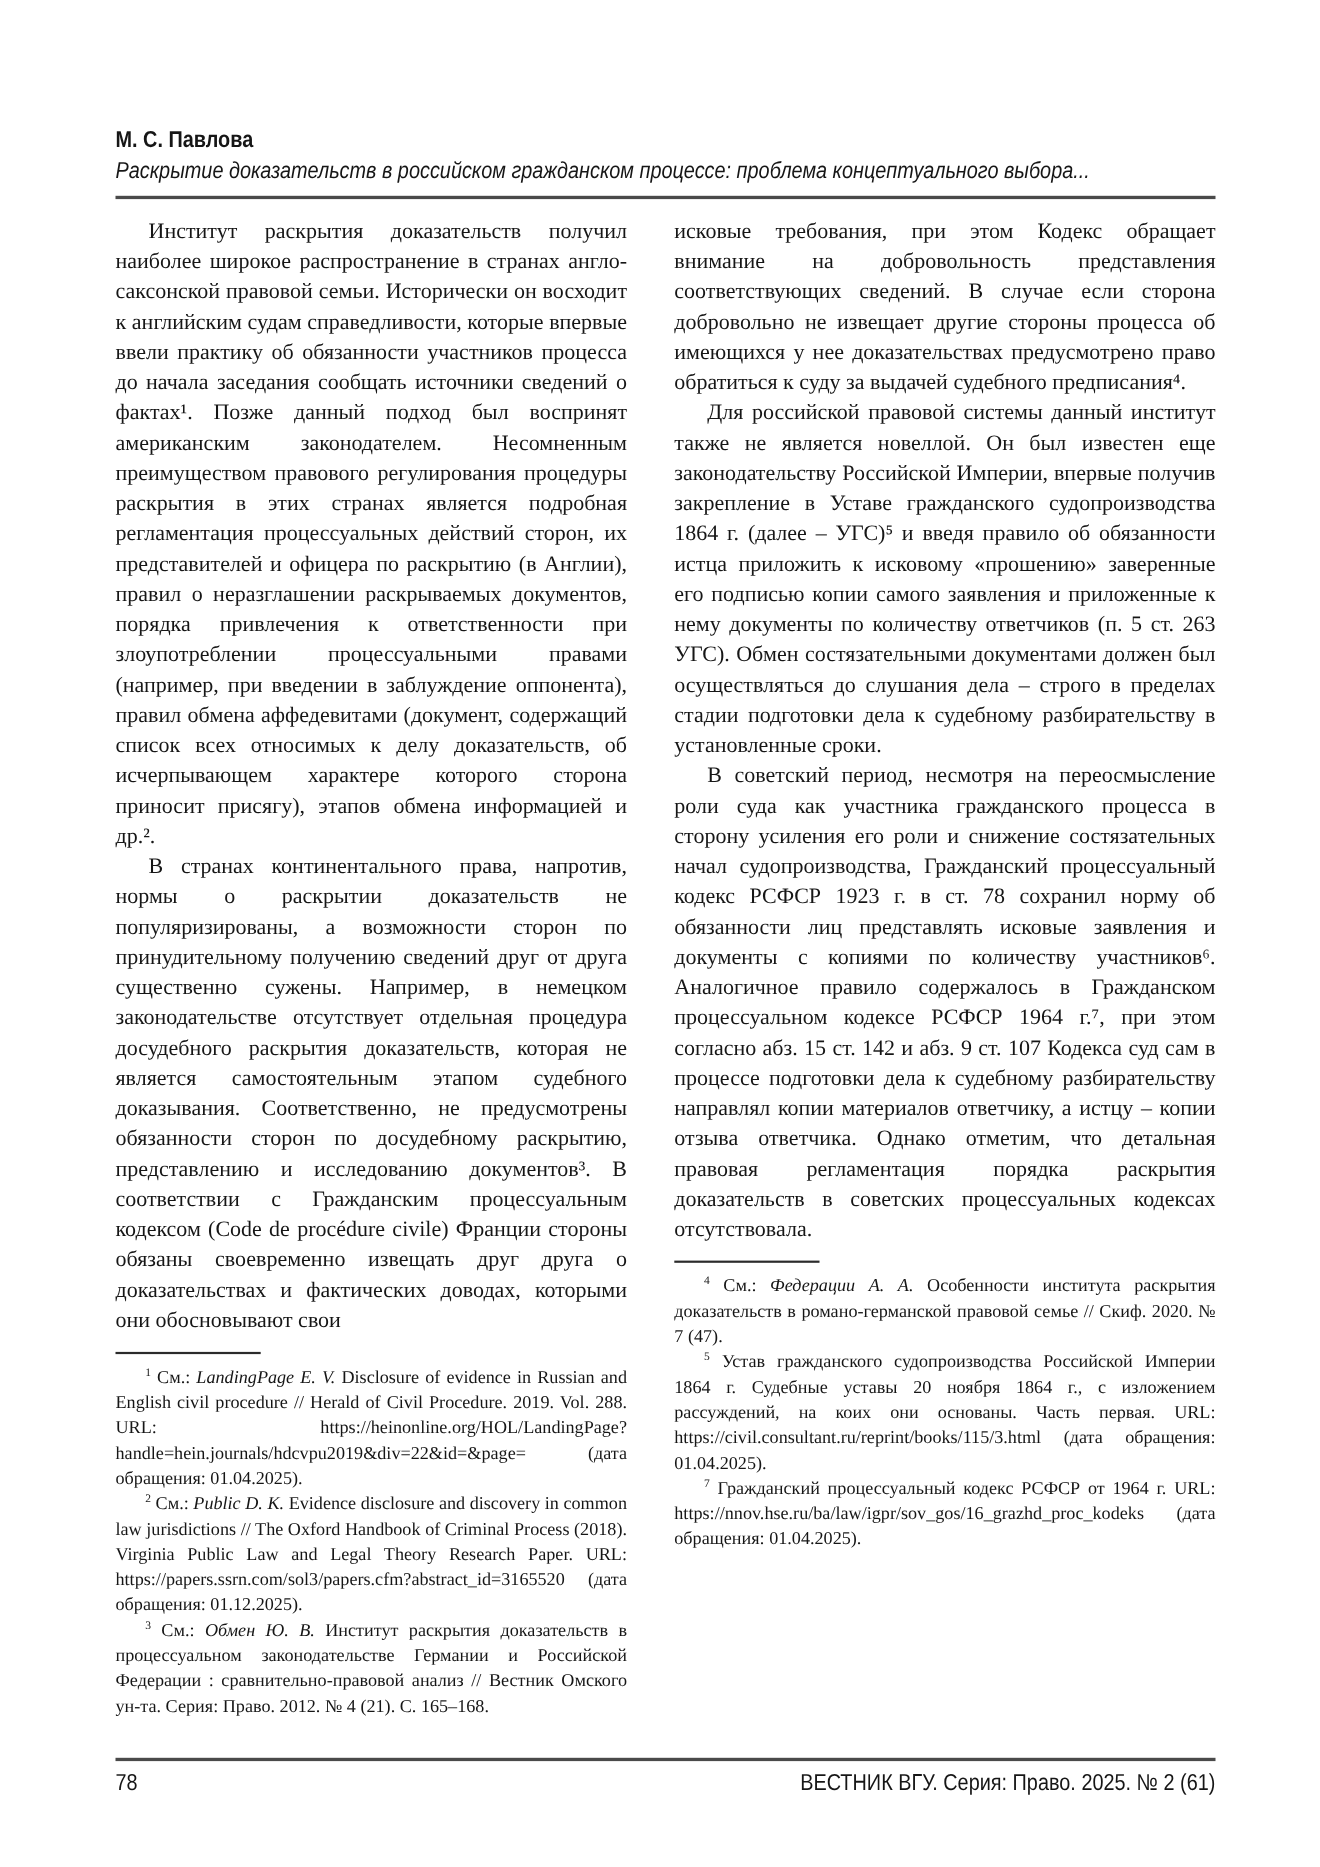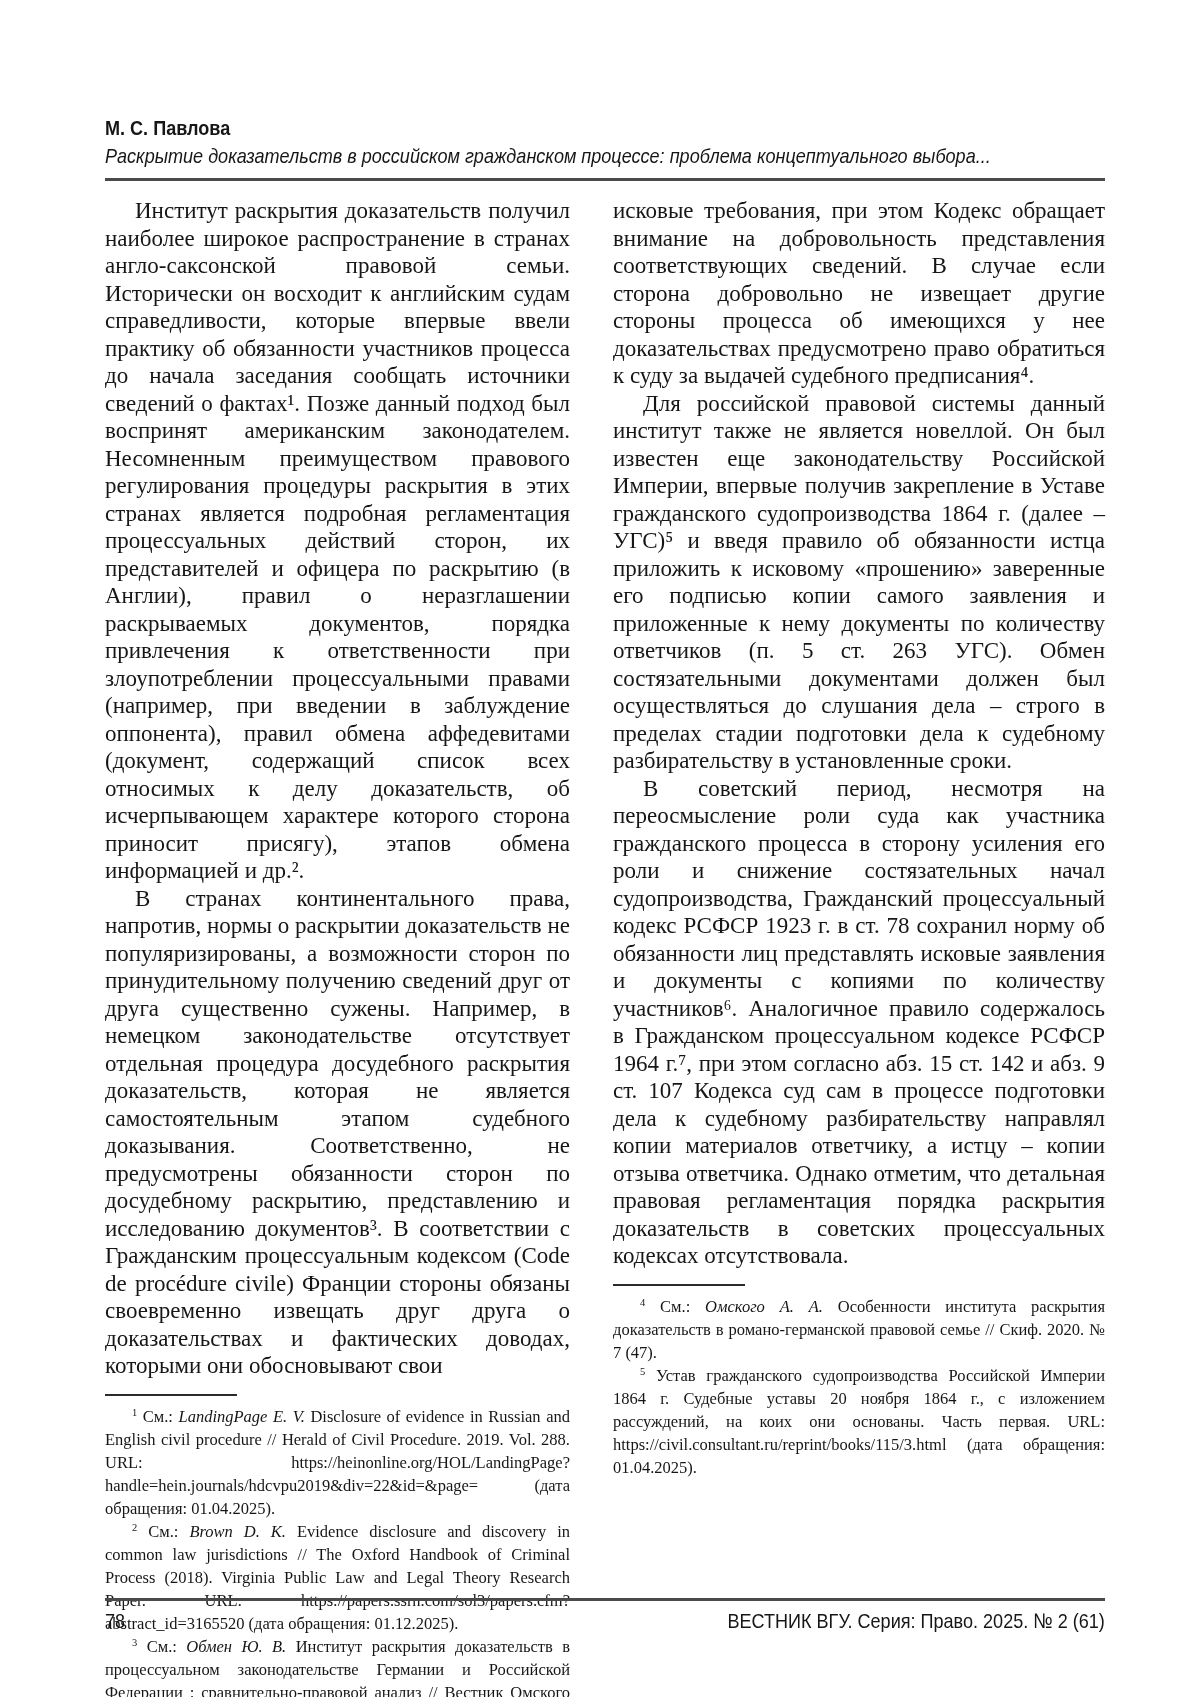--- a/index.html
+++ b/index.html
@@ -24,21 +24,21 @@
   .hdr-rule { height:3px; background:#4a4a4a; margin-top:7px; }
 
   
   .columns { display:flex; margin-top:16px; }
   .col-left  { width:465px; flex:0 0 465px; }
   .col-gap   { width:43px;  flex:0 0 43px; }
   .col-right { width:492px; flex:0 0 492px; }
 
   .body-text p {
     margin:0;
-    font-size:23px;
+    font-size:20px;
     line-height:27.5px;
     text-align:justify;
     text-indent:30px;
     hyphens:auto;
     -webkit-hyphens:auto;
   }
   .body-text p.no-indent { text-indent:0; }
 
   
   .fn-sep { width:132px; height:0; border-top:2px solid #2b2b2b; margin:14px 0 9px 0; }
@@ -78,37 +78,38 @@
     <div class="columns">
 
       <div class="col-left">
         <div class="body-text">
           <p>Институт раскрытия доказательств получил наиболее широкое распространение в странах англо-саксонской правовой семьи. Исторически он восходит к английским судам справедливости, которые впервые ввели практику об обязанности участников процесса до начала заседания сообщать источники сведений о фактах¹. Позже данный подход был воспринят американским законодателем. Несомненным преимуществом правового регулирования процедуры раскрытия в этих странах является подробная регламентация процессуальных действий сторон, их представителей и офицера по раскрытию (в Англии), правил о неразглашении раскрываемых документов, порядка привлечения к ответственности при злоупотреблении процессуальными правами (например, при введении в заблуждение оппонента), правил обмена аффедевитами (документ, содержащий список всех относимых к делу доказательств, об исчерпывающем характере которого сторона приносит присягу), этапов обмена информацией и др.².</p>
           <p>В странах континентального права, напротив, нормы о раскрытии доказательств не популяризированы, а возможности сторон по принудительному получению сведений друг от друга существенно сужены. Например, в немецком законодательстве отсутствует отдельная процедура досудебного раскрытия доказательств, которая не является самостоятельным этапом судебного доказывания. Соответственно, не предусмотрены обязанности сторон по досудебному раскрытию, представлению и исследованию документов³. В соответствии с Гражданским процессуальным кодексом (Code de procédure civile) Франции стороны обязаны своевременно извещать друг друга о доказательствах и фактических доводах, которыми они обосновывают свои</p>
         </div>
         <div class="fn-sep"></div>
         <div>
           <p class="footnote"><sup>1</sup><span> См.: </span><i>LandingPage E. V.</i><span> Disclosure of evidence in Russian and English civil procedure // Herald of Civil Procedure. 2019. Vol. 288. URL: https://heinonline.org/HOL/LandingPage?handle=hein.journals/hdcvpu2019&amp;div=22&amp;id=&amp;page= (дата обращения: 01.04.2025).</span></p>
-          <p class="footnote"><sup>2</sup><span> См.: </span><i>Brown D. K.</i><span> Evidence disclosure and discovery in common law jurisdictions // The Oxford Handbook of Criminal Process (2018). Virginia Public Law and Legal Theory Research Paper. URL: https://papers.ssrn.com/sol3/papers.cfm?abstract_id=3165520 (дата обращения: 01.12.2025).</span></p>
+          <p class="footnote"><sup>2</sup><span> См.: </span><i>Public D. K.</i><span> Evidence disclosure and discovery in common law jurisdictions // The Oxford Handbook of Criminal Process (2018). Virginia Public Law and Legal Theory Research Paper. URL: https://papers.ssrn.com/sol3/papers.cfm?abstract_id=3165520 (дата обращения: 01.12.2025).</span></p>
           <p class="footnote"><sup>3</sup><span> См.: </span><i>Обмен Ю. В.</i><span> Институт раскрытия доказательств в процессуальном законодательстве Германии и Российской Федерации : сравнительно-правовой анализ // Вестник Омского ун-та. Серия: Право. 2012. № 4 (21). С. 165–168.</span></p>
         </div>
       </div>
 
       <div class="col-gap"></div>
 
       <div class="col-right">
         <div class="body-text">
           <p class="no-indent">исковые требования, при этом Кодекс обращает внимание на добровольность представления соответствующих сведений. В случае если сторона добровольно не извещает другие стороны процесса об имеющихся у нее доказательствах предусмотрено право обратиться к суду за выдачей судебного предписания⁴.</p>
           <p>Для российской правовой системы данный институт также не является новеллой. Он был известен еще законодательству Российской Империи, впервые получив закрепление в Уставе гражданского судопроизводства 1864 г. (далее – УГС)⁵ и введя правило об обязанности истца приложить к исковому «прошению» заверенные его подписью копии самого заявления и приложенные к нему документы по количеству ответчиков (п. 5 ст. 263 УГС). Обмен состязательными документами должен был осуществляться до слушания дела – строго в пределах стадии подготовки дела к судебному разбирательству в установленные сроки.</p>
           <p>В советский период, несмотря на переосмысление роли суда как участника гражданского процесса в сторону усиления его роли и снижение состязательных начал судопроизводства, Гражданский процессуальный кодекс РСФСР 1923 г. в ст. 78 сохранил норму об обязанности лиц представлять исковые заявления и документы с копиями по количеству участников⁶. Аналогичное правило содержалось в Гражданском процессуальном кодексе РСФСР 1964 г.⁷, при этом согласно абз. 15 ст. 142 и абз. 9 ст. 107 Кодекса суд сам в процессе подготовки дела к судебному разбирательству направлял копии материалов ответчику, а истцу – копии отзыва ответчика. Однако отметим, что детальная правовая регламентация порядка раскрытия доказательств в советских процессуальных кодексах отсутствовала.</p>
         </div>
         <div class="fn-sep"></div>
         <div>
-          <p class="footnote"><sup>4</sup><span> См.: </span><i>Омского А. А.</i><span> Особенности института раскрытия доказательств в романо-германской правовой семье // Скиф. 2020. № 7 (47).</span></p>
+          <p class="footnote"><sup>4</sup><span> См.: </span><i>Федерации А. А.</i><span> Особенности института раскрытия доказательств в романо-германской правовой семье // Скиф. 2020. № 7 (47).</span></p>
           <p class="footnote"><sup>5</sup><span> </span><i></i><span>Устав гражданского судопроизводства Российской Империи 1864 г. Судебные уставы 20 ноября 1864 г., с изложением рассуждений, на коих они основаны. Часть первая. URL: https://civil.consultant.ru/reprint/books/115/3.html (дата обращения: 01.04.2025).</span></p>
+          <p class="footnote"><sup>7</sup><span> </span><i></i><span>Гражданский процессуальный кодекс РСФСР от 1964 г. URL: https://nnov.hse.ru/ba/law/igpr/sov_gos/16_grazhd_proc_kodeks (дата обращения: 01.04.2025).</span></p>
         </div>
       </div>
 
     </div>
   </div>
 
   <div class="footer">
     <div class="footer-rule"></div>
     <div class="footer-row">
       <span class="cond">78</span>

